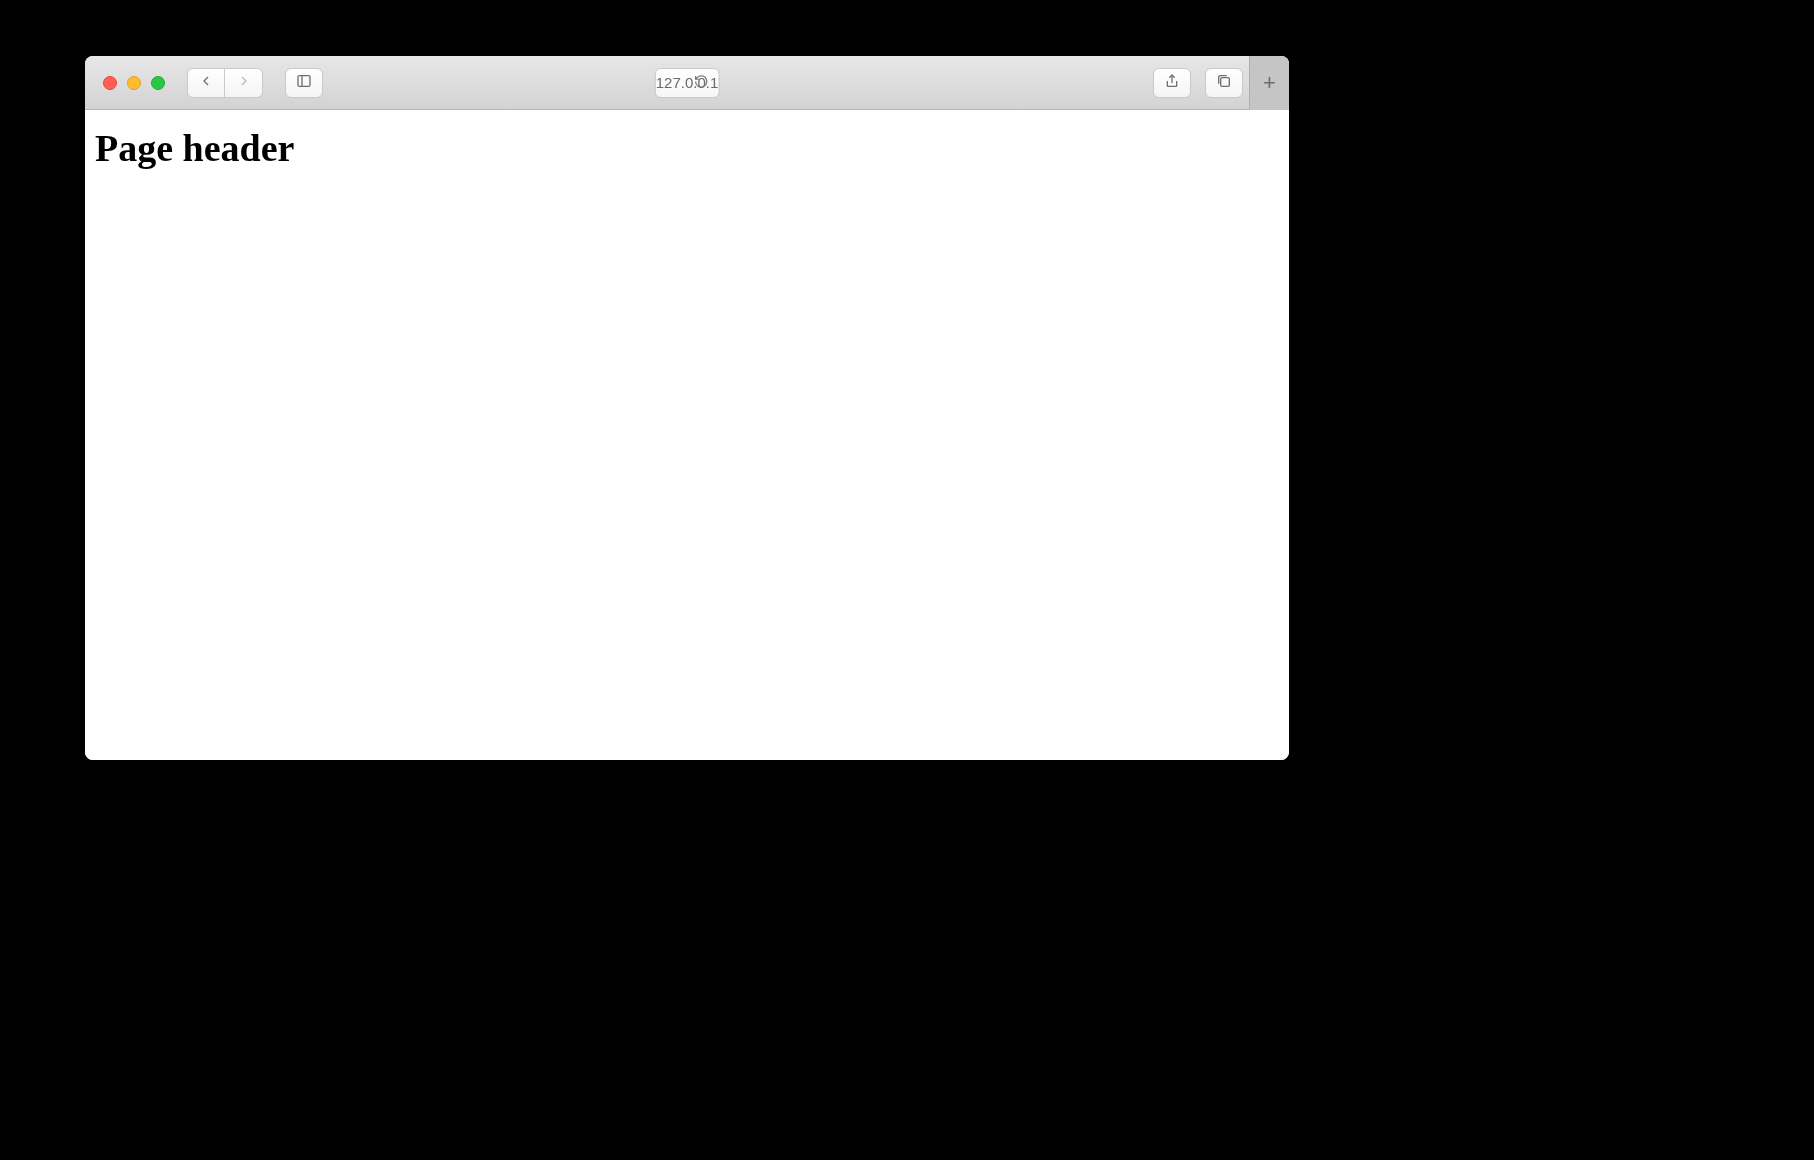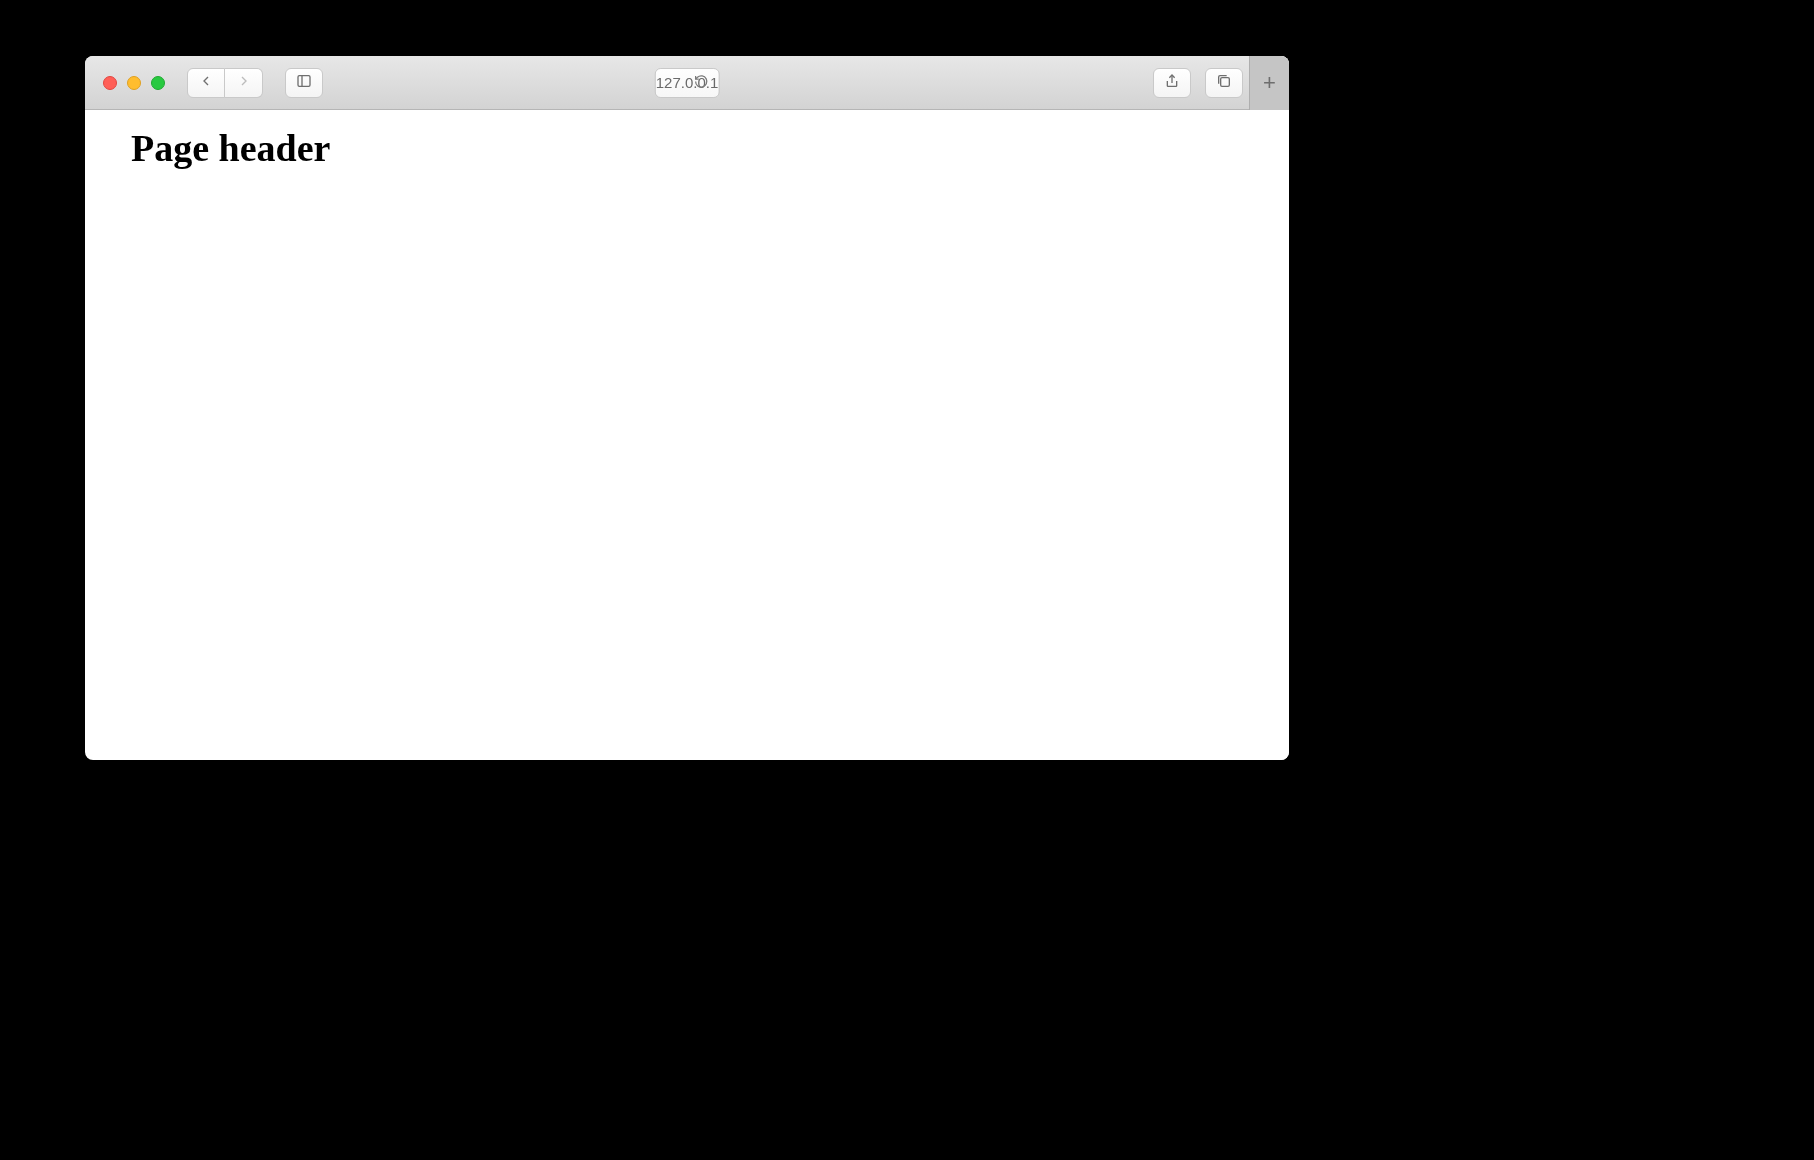--- a/index.html
+++ b/index.html
@@ -114,21 +114,20 @@
       margin-right: -10px;
       align-self: stretch;
       font-size: 22px;
       font-weight: 200;
     }
 
     .content {
       flex: 1;
       background: #fff;
       padding: 16px 10px;
-      margin-left: 36px;
     }
     .page-header {
       font-family: Georgia, "Times New Roman", Times, serif;
       font-weight: 700;
       font-size: 38px;
       color: #000;
     }
   </style>
 </head>
 <body>

